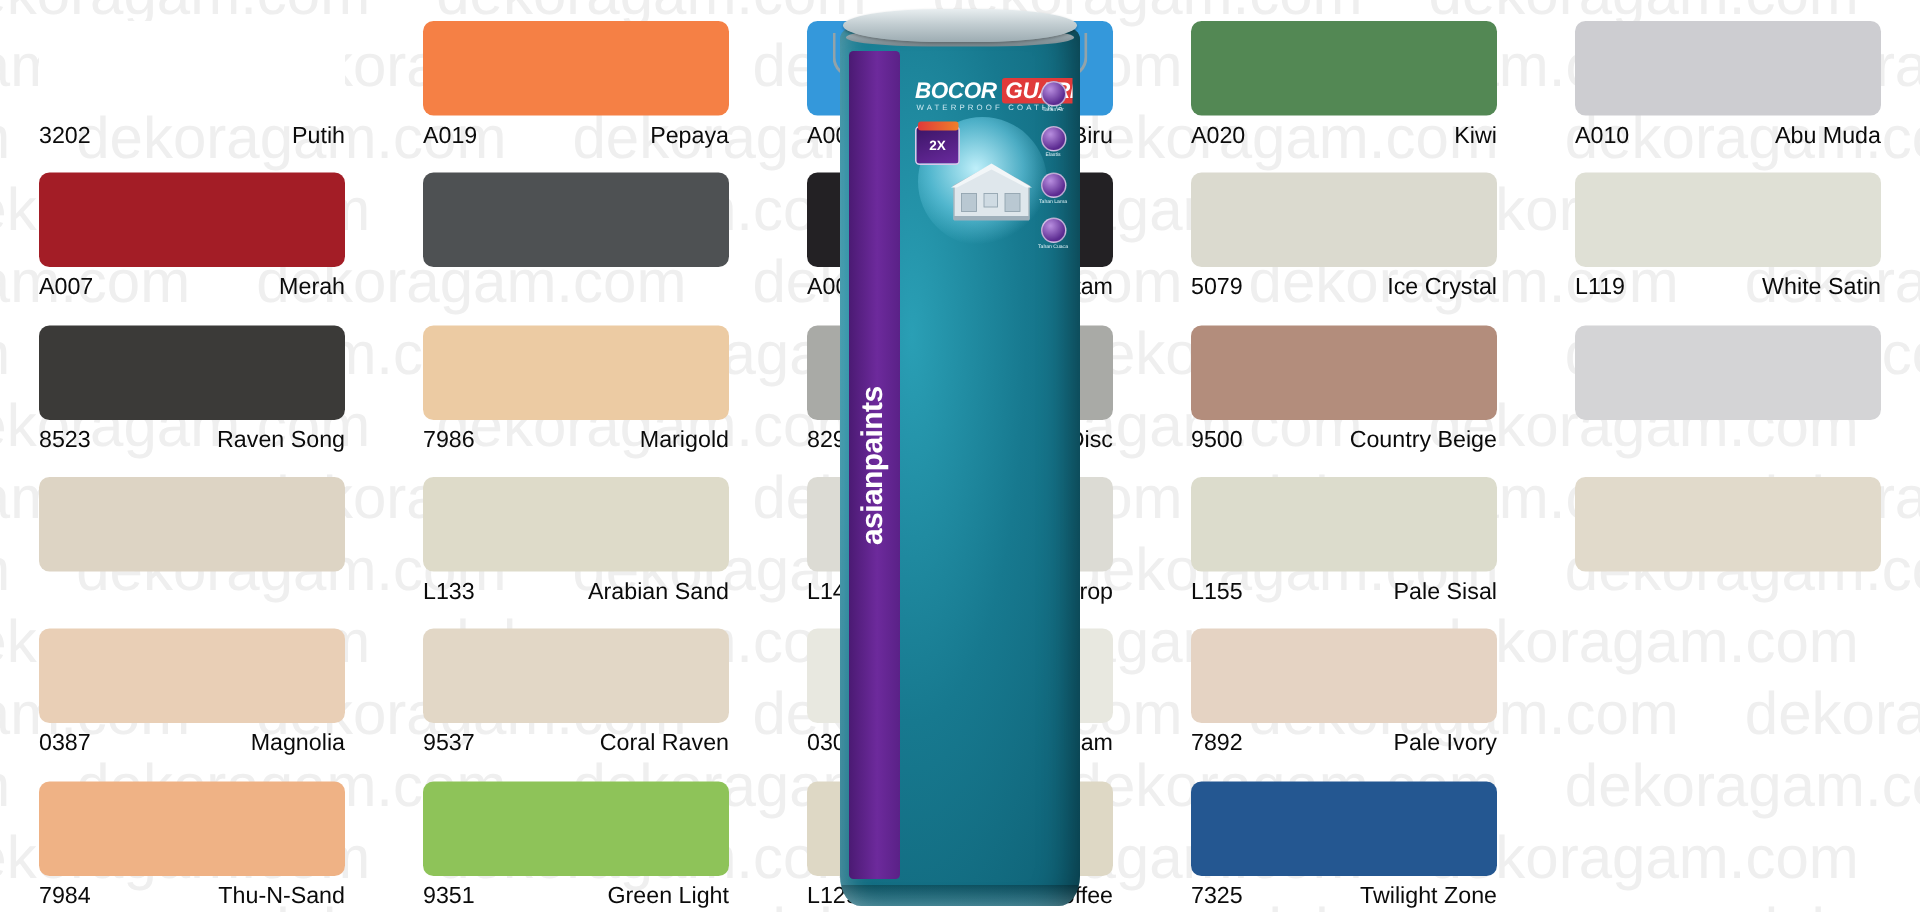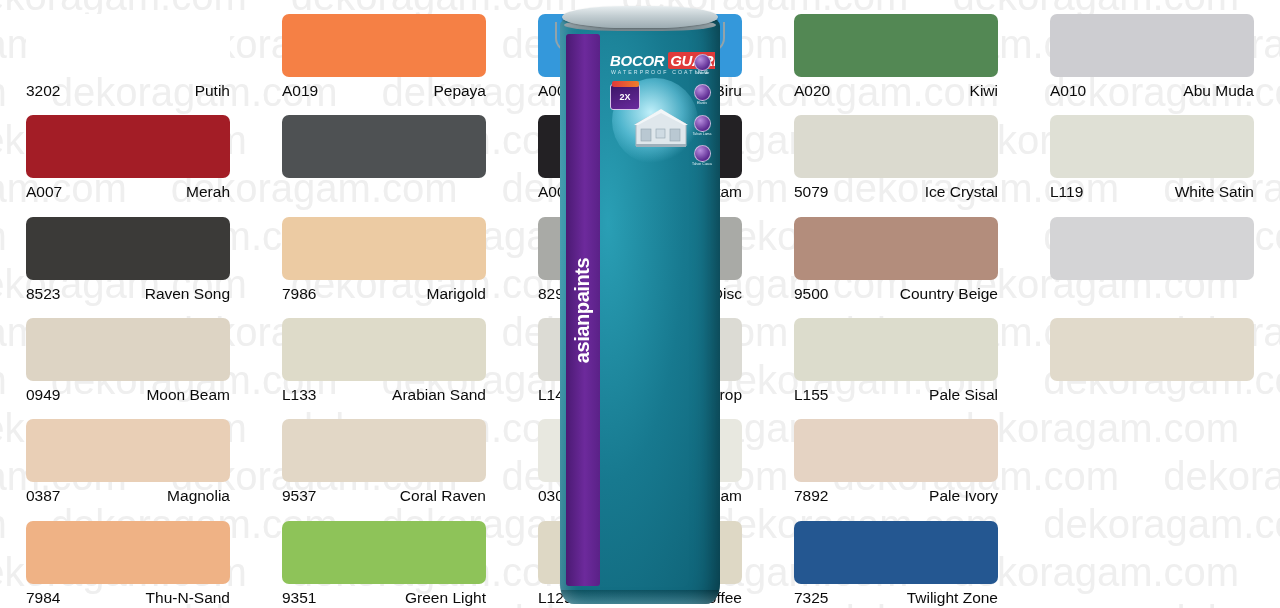--- a/index.html
+++ b/index.html
@@ -327,24 +327,20 @@
       <div class="caption">
         <span class="code">9500</span>
         <span class="cname">Country Beige</span>
       </div>
     </div>
     <div class="cell">
       <div class="chip" style="background: rgb(212, 212, 214);"></div>
     </div>
     <div class="cell">
       <div class="chip" style="background: rgb(221, 212, 196);"></div>
-      <div class="caption">
-        <span class="code">0949</span>
-        <span class="cname">Moon Beam</span>
-      </div>
     </div>
     <div class="cell">
       <div class="chip" style="background: rgb(222, 219, 201);"></div>
       <div class="caption">
         <span class="code">L133</span>
         <span class="cname">Arabian Sand</span>
       </div>
     </div>
     <div class="cell">
       <div class="chip" style="background: rgb(220, 219, 212);"></div>

